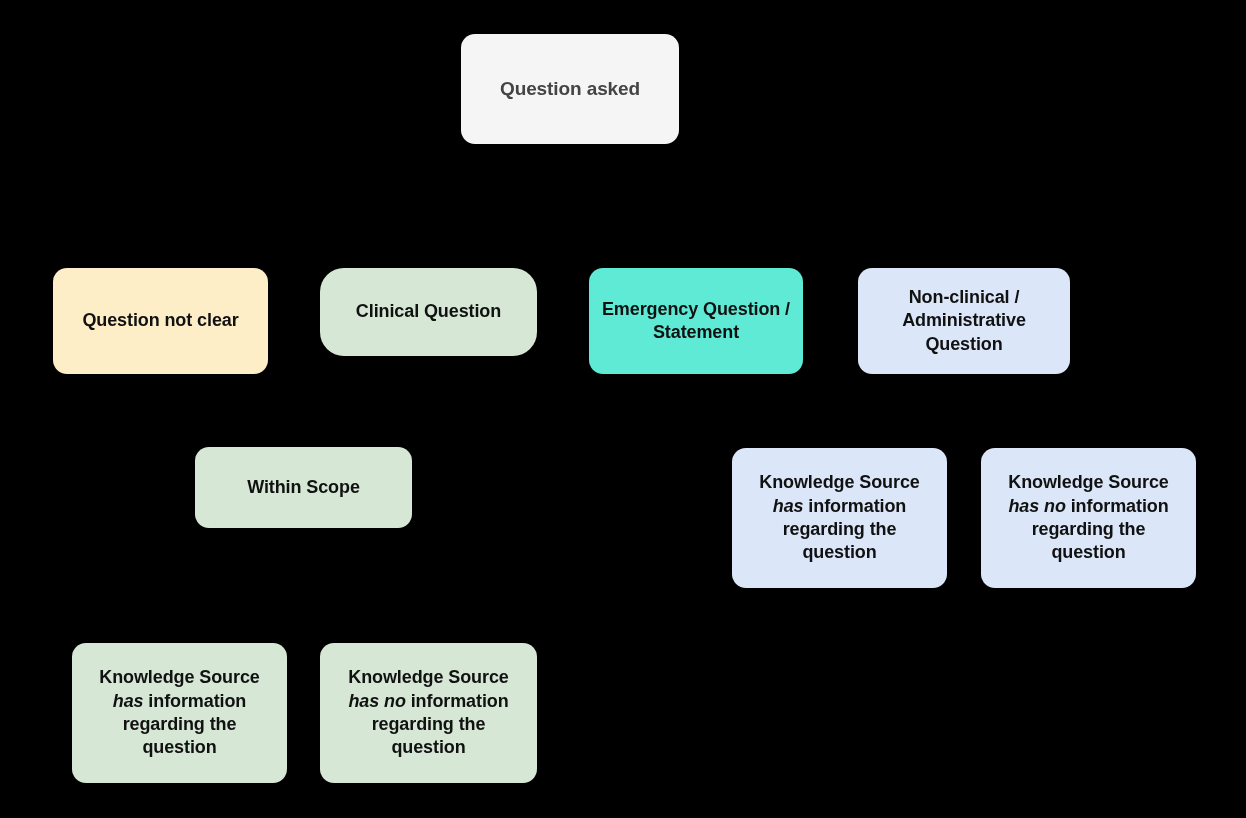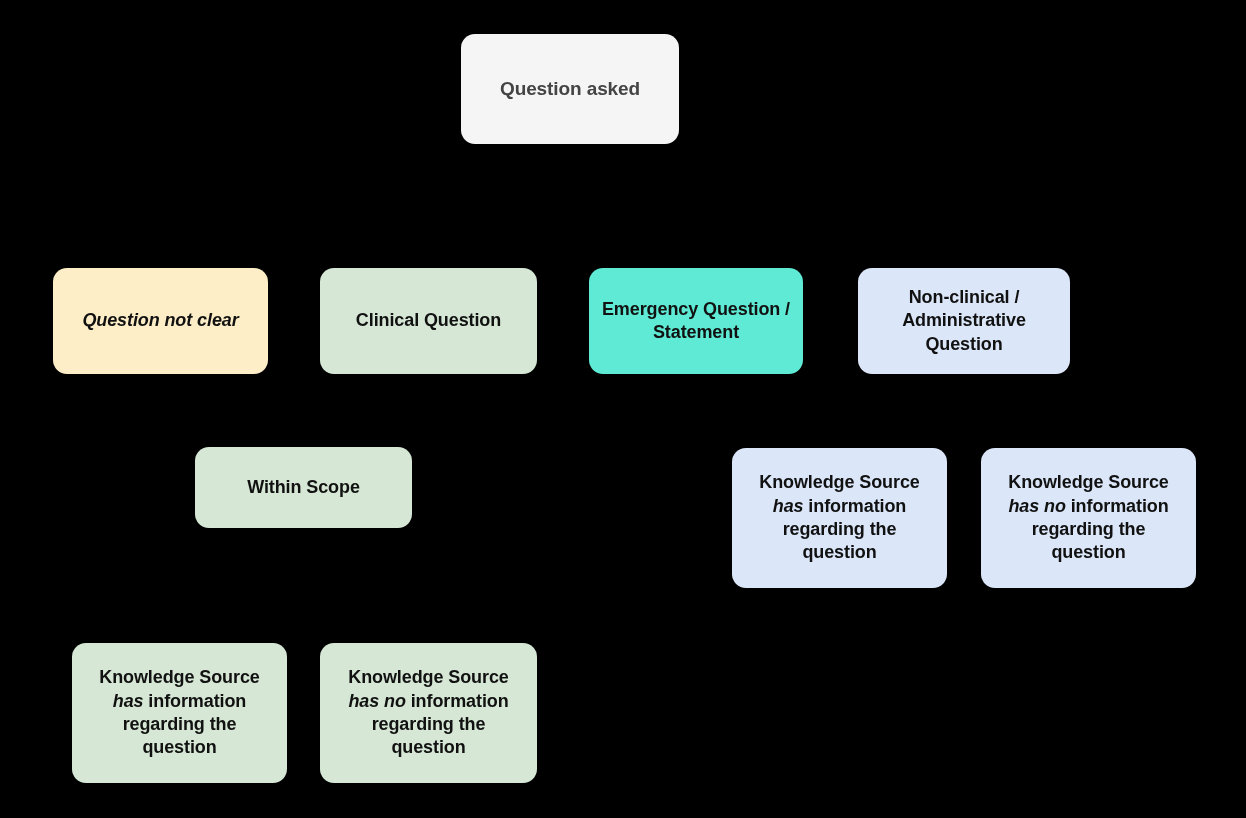--- a/index.html
+++ b/index.html
@@ -32,42 +32,42 @@
   }
   .node .txt {
     display: block;
     width: 100%;
   }
   .node em {
     font-style: italic;
   }
   
   .fill-neutral { background: #f5f5f5; color: #444444; }
-  .fill-yellow  { background: #fdeec8; color: #111111; font-style: italic; }
+  .fill-yellow  { background: #fdeec8; color: #111111; }
   .fill-green   { background: #d6e8d5; color: #111111; }
   .fill-pink    { background: #5eead4; color: #111111; }
   .fill-blue    { background: #dbe7f9; color: #111111; }
 
   .size-lg { font-size: 19px; }
   .size-md { font-size: 18px; }
 </style>
 </head>
 <body>
 
 <div id="canvas">
 
   <div class="node fill-neutral size-lg" style="left:461px; top:34px; width:218px; height:110px;">
     <span class="txt">Question asked</span>
   </div>
 
   <div class="node fill-yellow size-md" style="left:53px; top:268px; width:215px; height:106px;">
     <span class="txt">Question not clear</span>
   </div>
 
-  <div class="node fill-green size-md" style="left:320px; top:268px; width:217px; height:106px;">
+  <div class="node fill-green size-md" style="left:320px; top:268px; width:217px; height:88px;border-radius:24px;">
     <span class="txt">Clinical Question</span>
   </div>
 
   <div class="node fill-pink size-md" style="left:589px; top:268px; width:214px; height:106px;">
     <span class="txt">Emergency Question / Statement</span>
   </div>
 
   <div class="node fill-blue size-md" style="left:858px; top:268px; width:212px; height:106px;">
     <span class="txt">Non-clinical / Administrative Question</span>
   </div>

